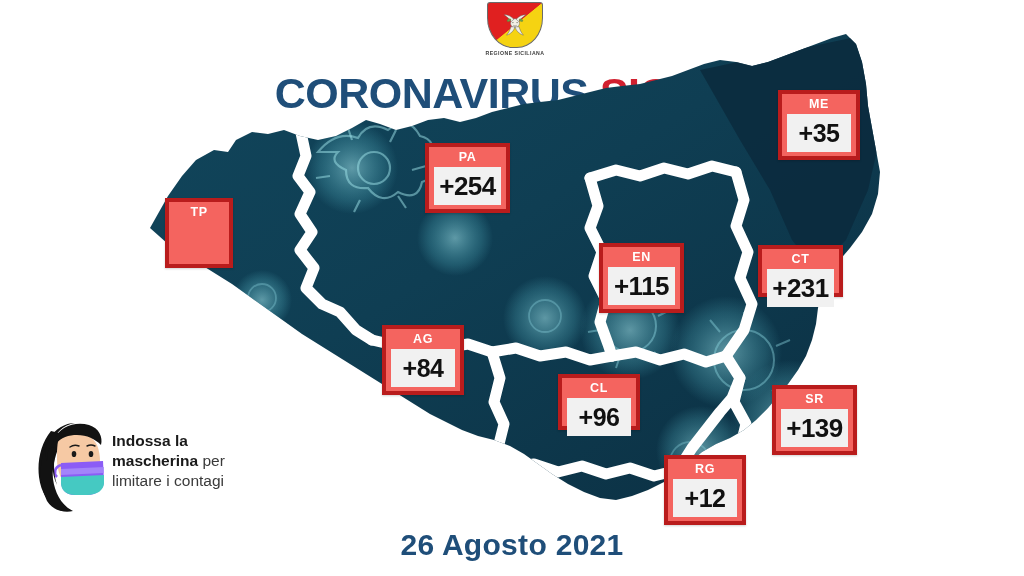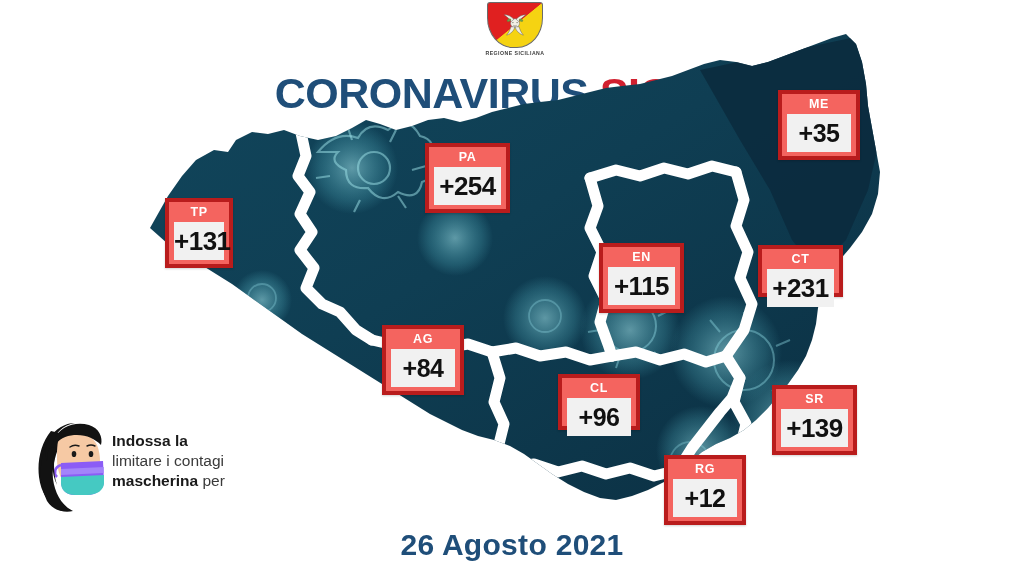--- a/index.html
+++ b/index.html
@@ -238,21 +238,20 @@
       <g>
         <path d="M150,228 L168,196 L196,160 L228,152 L268,134 L318,140 L366,120
                  L412,126 L460,122 L508,108 L558,100 L606,88 L656,80 L704,64
                  L752,66 L800,50 L846,34" fill="none" stroke="#0e3d52" stroke-width="0"></path>
       </g>
     </svg>
   </div>
 
   <div class="pbox" style="left:165px;top:198px;width:68px;height:70px;">
     <div class="phead">TP</div>
-    <div class="pbody">+131</div>
   </div>
 
   <div class="pbox" style="left:425px;top:143px;width:85px;height:70px;">
     <div class="phead">PA</div>
     <div class="pbody">+254</div>
   </div>
 
   <div class="pbox small" style="left:778px;top:90px;width:82px;height:70px;">
     <div class="phead">ME</div>
     <div class="pbody">+35</div>
@@ -315,19 +314,19 @@
       <path d="M30,60 L73,58 L73,64 L30,66 Z" fill="#a78bfa" opacity="0.85"></path>
 
       <path d="M30,56 C24,58 22,64 26,68" stroke="#8b5cf6" stroke-width="2.6" fill="none"></path>
 
       <path d="M26,36 C20,48 20,64 26,76 C22,64 22,48 26,38 Z" fill="#121212"></path>
     </svg>
   </div>
 
   <div id="mask-text">
     <div><span class="b">Indossa la</span></div>
+    <div><span class="b">mascherina</span><span> per</span></div>
     <div><span>limitare i contagi</span></div>
-    <div><span class="b">mascherina</span><span> per</span></div>
   </div>
 
   <div id="date">26 Agosto 2021</div>
 
 </div>
 
 </body></html>

